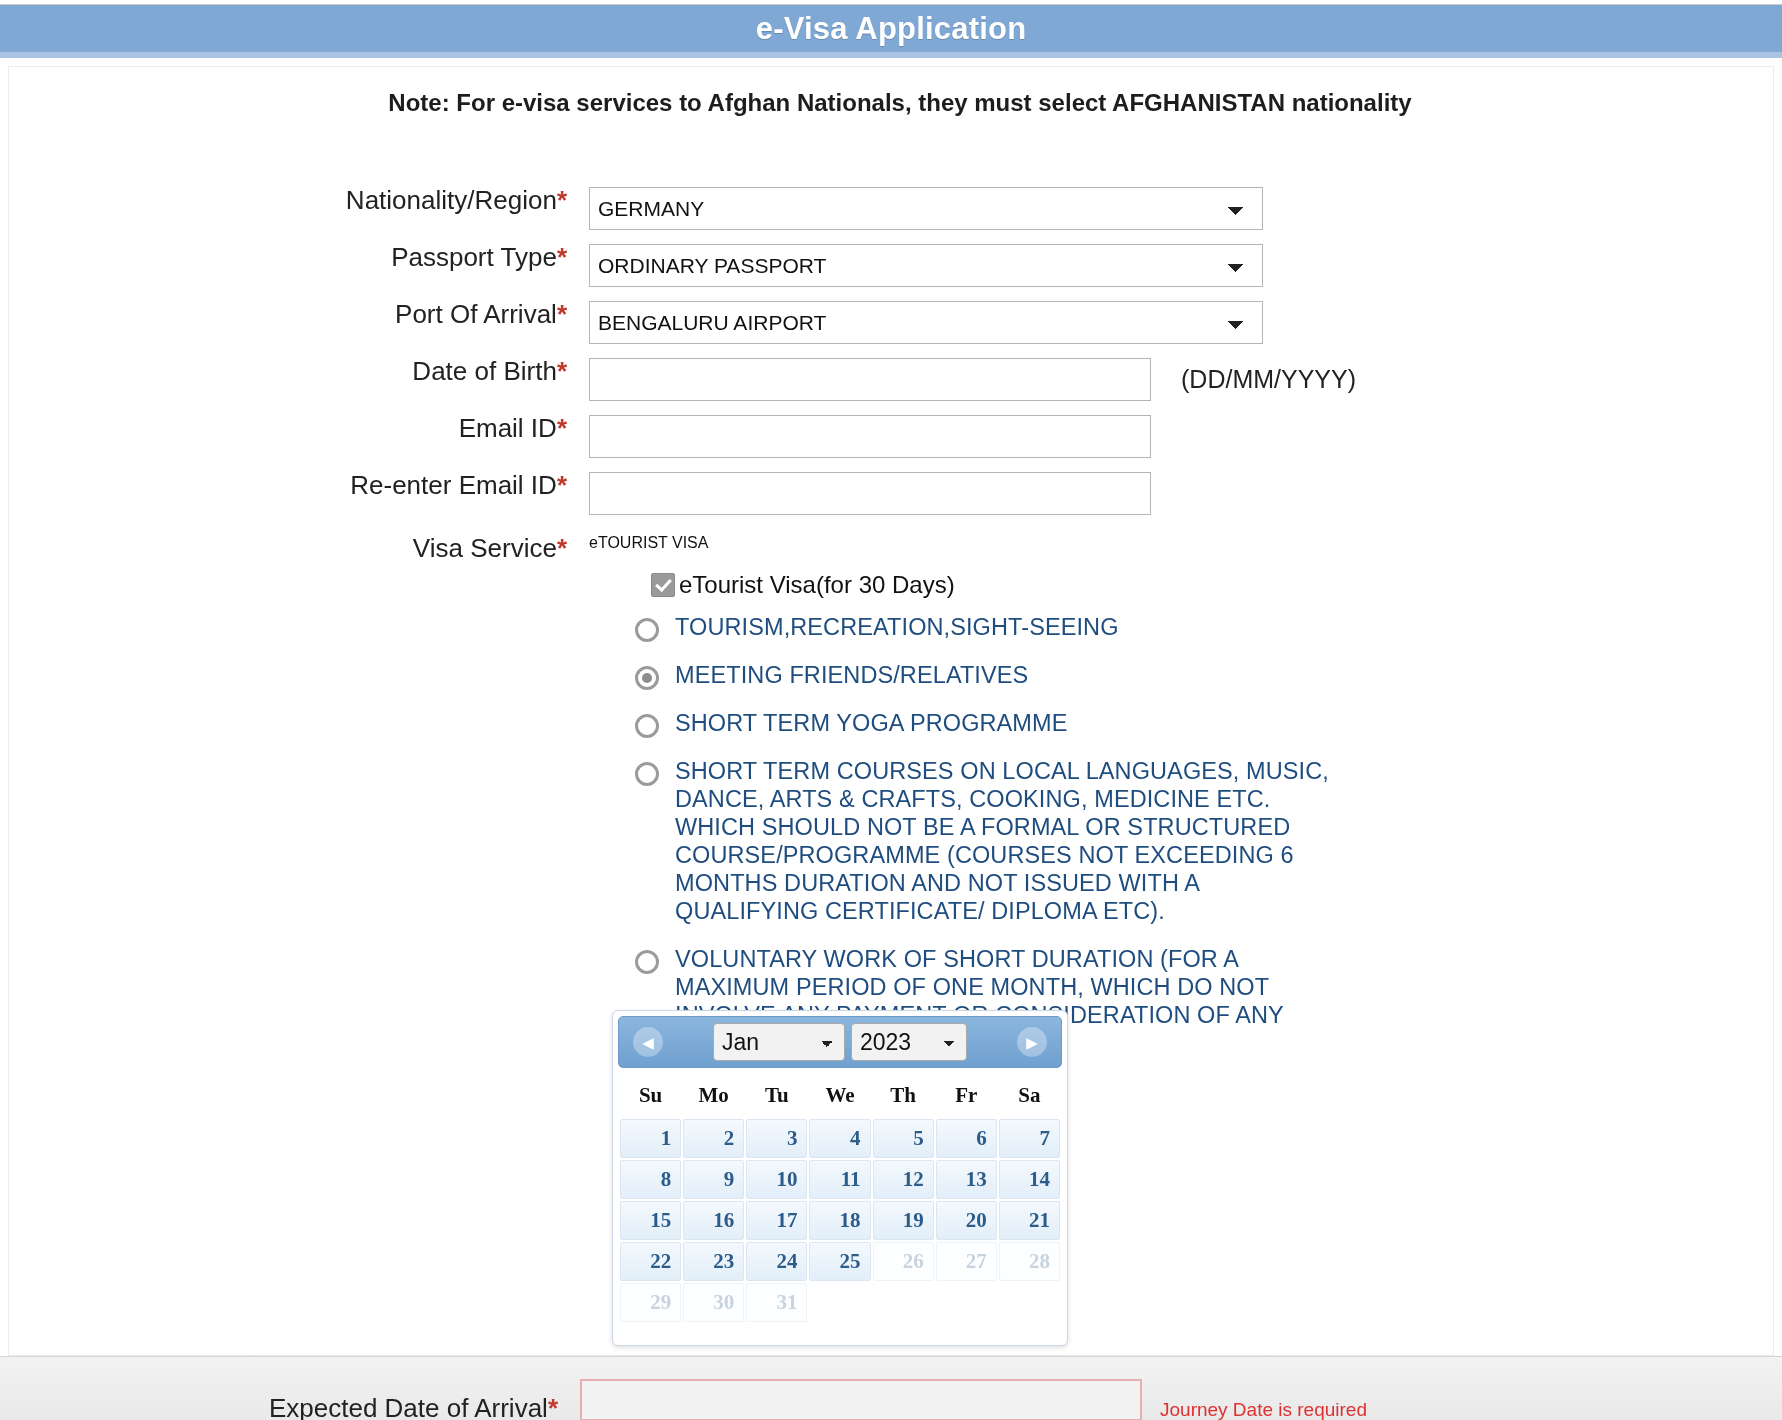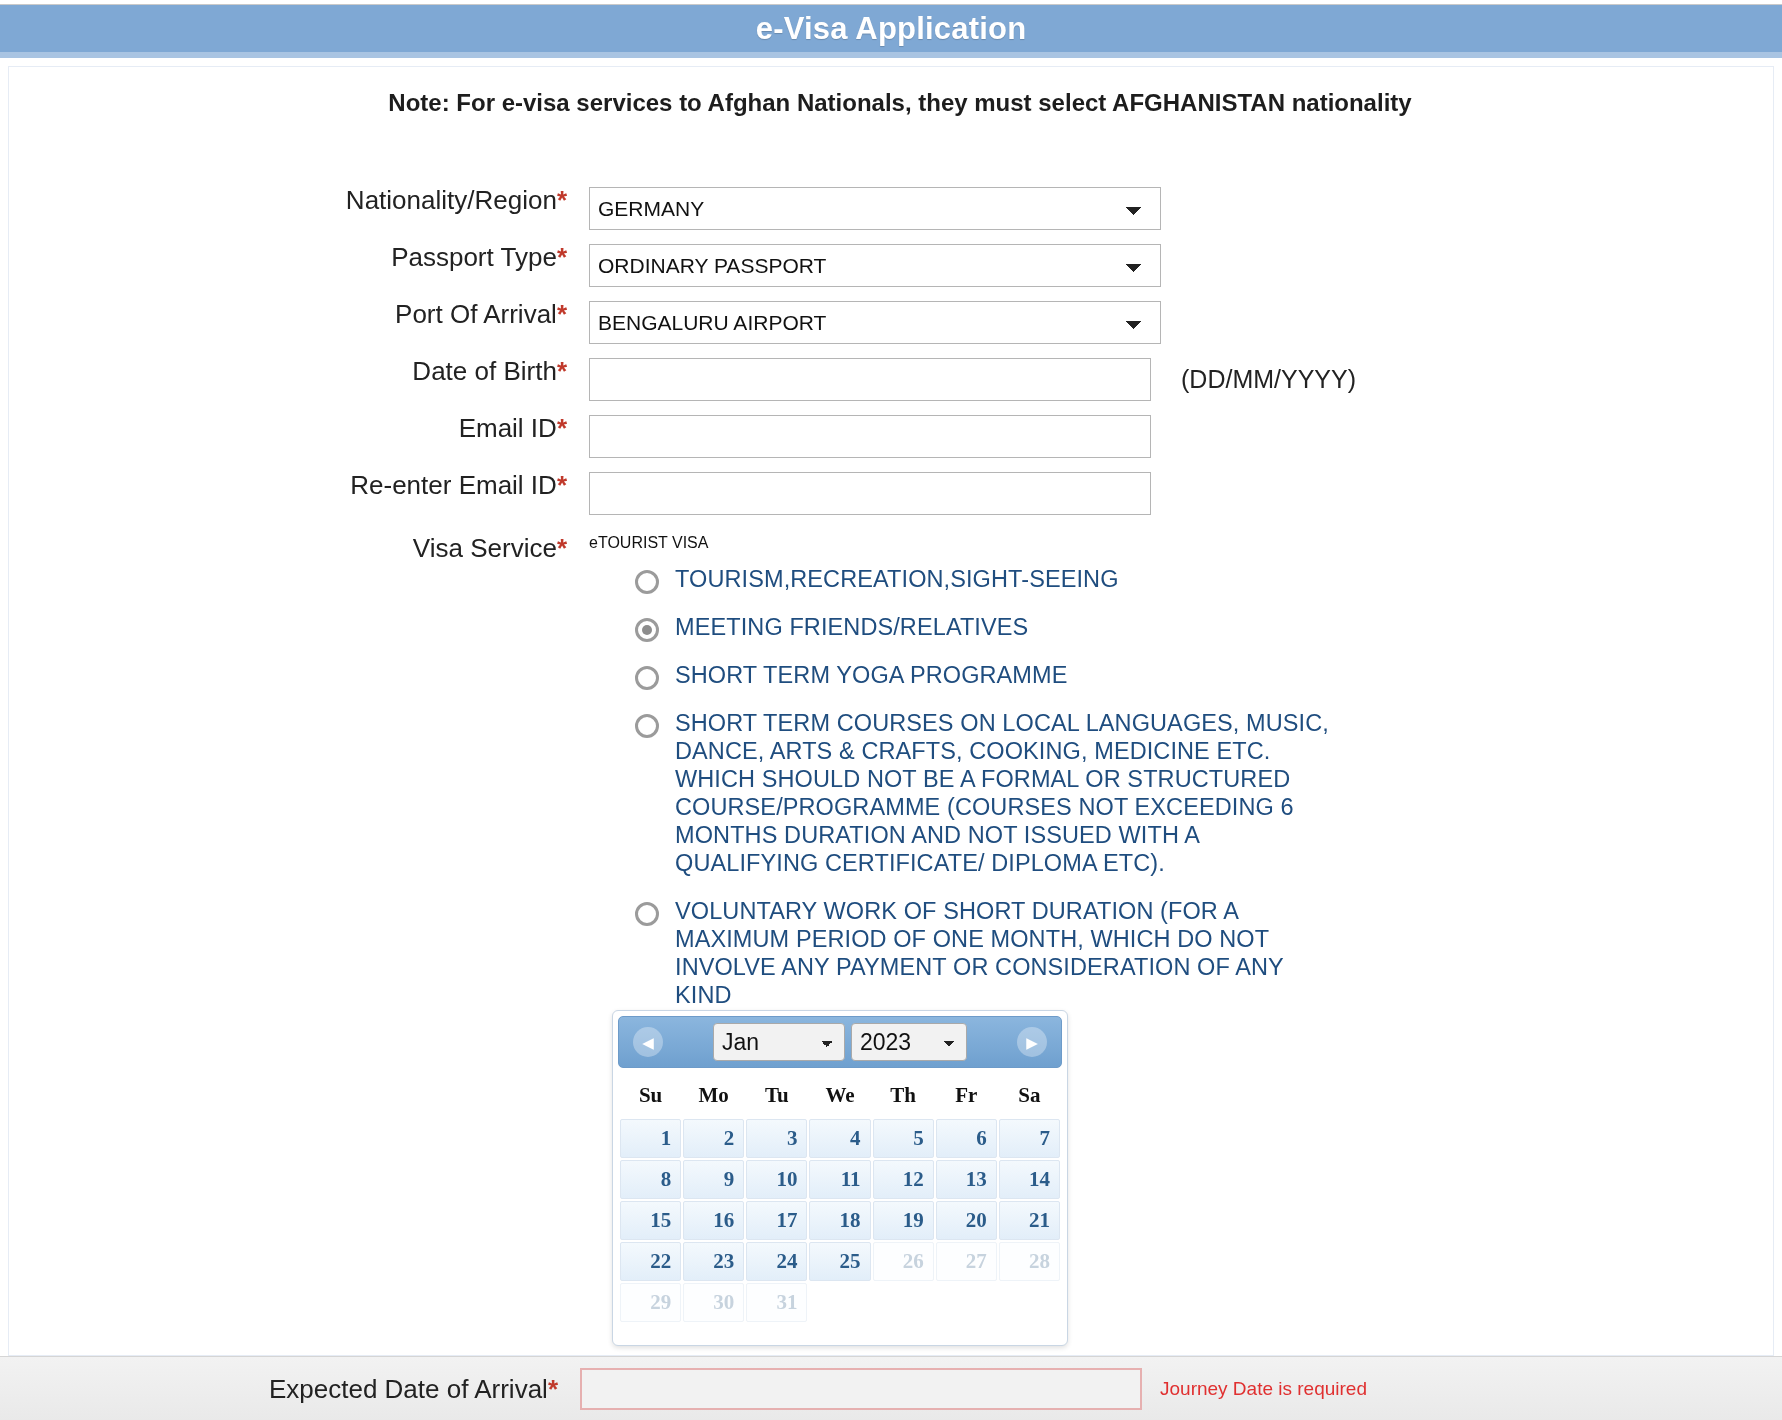--- a/index.html
+++ b/index.html
@@ -43,21 +43,21 @@
   .row{position:relative;display:flex;align-items:flex-start;margin-bottom:0;}
   .lbl{
     width:580px;text-align:right;padding-right:22px;box-sizing:border-box;
     font-size:26px;color:#222;line-height:1;white-space:nowrap;
   }
   .req{color:#c0392b;font-size:26px;font-weight:bold;}
 
   .ctl{position:relative;}
 
   select.inp{
-    width:572px;height:43px;font-size:21px;
+    width:674px;height:43px;font-size:21px;
     font-family:"Liberation Sans", sans-serif;
     padding:0 8px;box-sizing:border-box;
     border:1px solid #b5b5b5;background:#ffffff;color:#111;
     border-radius:0;
     -webkit-appearance:none;appearance:none;
     background-image:
       linear-gradient(45deg,transparent 50%,#222 50%),
       linear-gradient(135deg,#222 50%,transparent 50%);
     background-position:
       calc(100% - 26px) 19px,
@@ -157,21 +157,21 @@
   .day.off{
     color:#c7d3de;background:#fdfeff;border-color:#eef3f8;
   }
   .day.blank{border:none;background:none;}
 
   
   .bottombar{
     position:absolute;left:0;top:1356px;width:1782px;height:64px;
     background:linear-gradient(180deg,#f2f2f2 0%,#e9e9e9 100%);
     border-top:1px solid #d5d5d5;
-    display:flex;align-items:center;
+    display:flex;align-items:flex-end;
   }
   .bottombar .lbl{width:580px;}
   .eda-input{
     width:562px;height:42px;box-sizing:border-box;
     border:2px solid #e6b0b0;background:#f2f2f2;border-radius:0;
     font-size:21px;font-family:"Liberation Sans", sans-serif;padding:0 8px;
   }
   .err{font-size:19px;color:#e03030;margin-left:18px;white-space:nowrap;}
 </style>
 </head>
@@ -236,20 +236,24 @@
         <input class="inp wide" type="text" value="" style="">
       </div>
     </div>
 
     <div class="row">
       <div class="lbl" style="padding-top:2px;"><span>Visa Service</span><span class="req">*</span></div>
       <div class="ctl" style="width:760px;">
 
         <div class="vs-head">eTOURIST VISA</div>
 
+        <div class="vs-check">
+          <span class="chk"></span>
+          <span class="chk-label">eTourist Visa(for 30 Days)</span>
+        </div>
 
         <div class="opts">
 
           <div class="opt">
             <span class="radio"></span>
             <span class="opt-label">TOURISM,RECREATION,SIGHT-SEEING</span>
           </div>
 
           <div class="opt">
             <span class="radio sel"></span>

